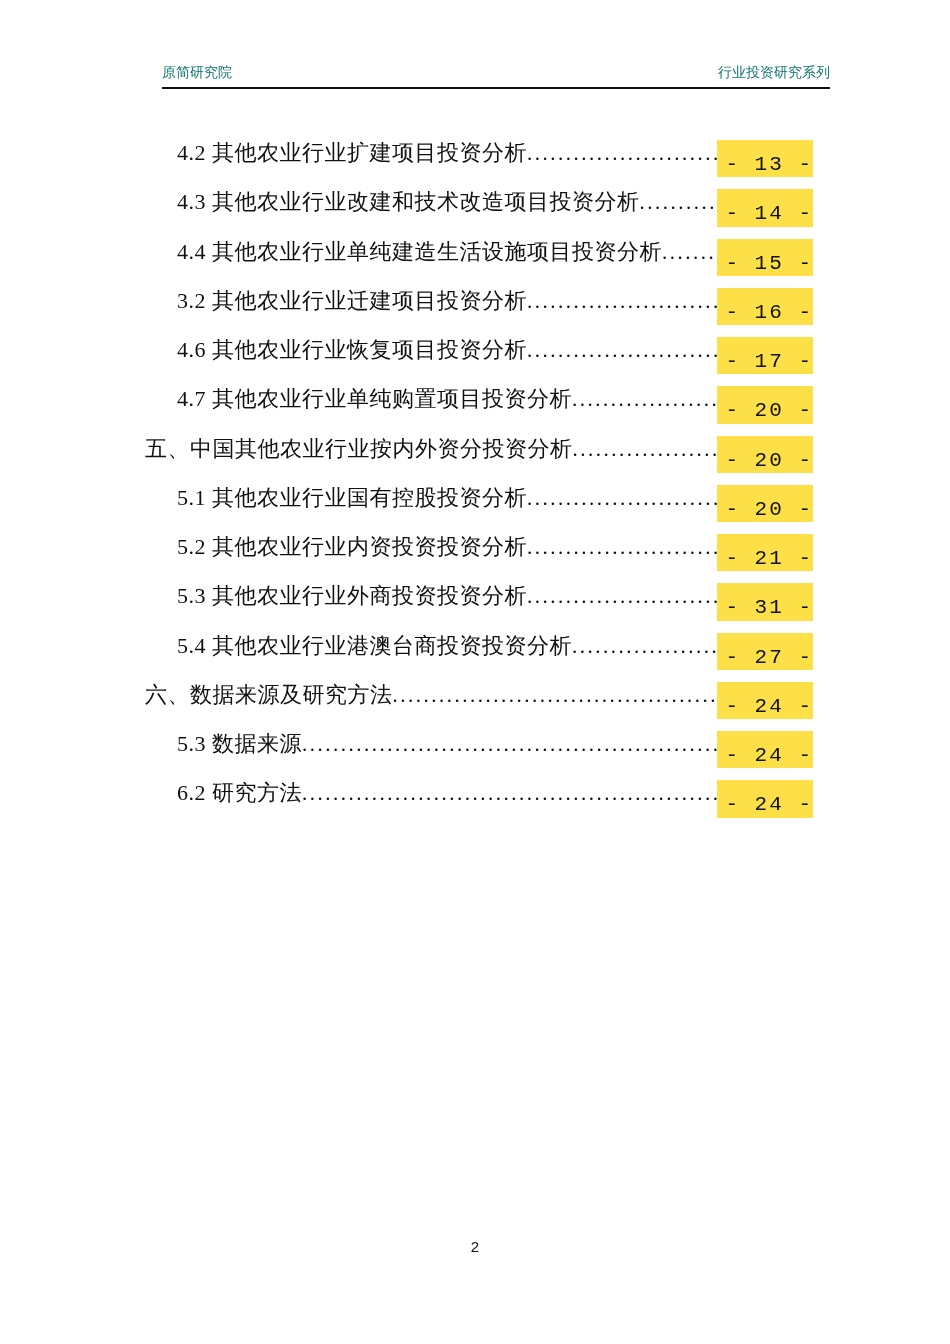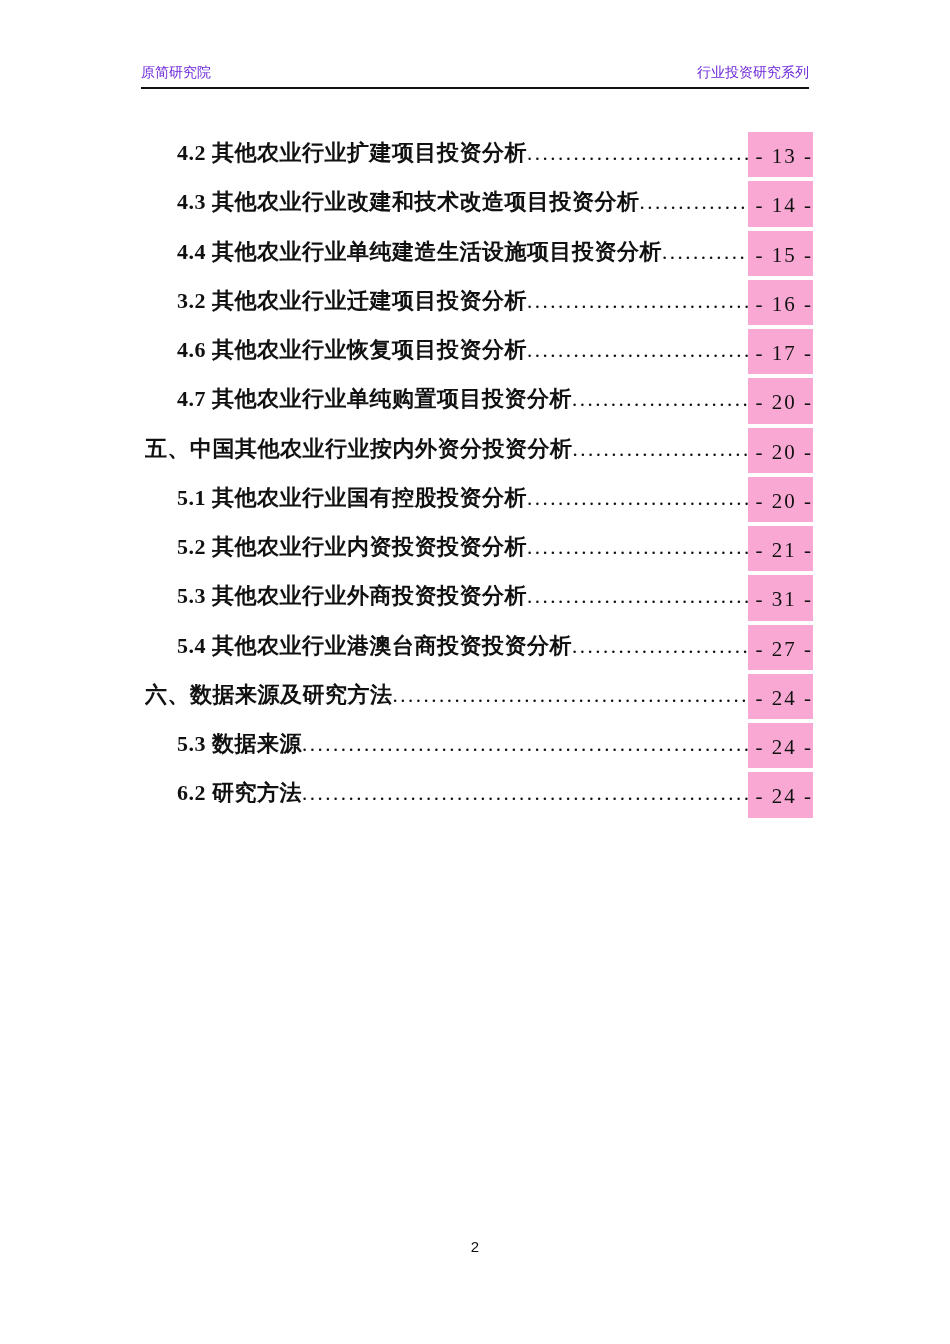--- a/index.html
+++ b/index.html
@@ -14,28 +14,28 @@
   }
   .page {
     position: absolute;
     inset: 0;
     background: #ffffff;
   }
   
   .header {
     position: absolute;
     top: 64px;
-    left: 141px;
+    left: 162px;
     width: 668px;
     display: flex;
     justify-content: space-between;
     align-items: flex-end;
     font-family: "Liberation Sans", "DejaVu Sans", sans-serif;
     font-size: 14px;
-    color: #6d28d9;
+    color: #0f766e;
     border-bottom: 2px solid #111111;
     padding-bottom: 5px;
   }
   
   .toc {
     position: absolute;
     top: 128px;
     left: 145px;
     width: 668px;
   }
@@ -43,38 +43,39 @@
     position: relative;
     height: 49.25px;
     line-height: 49.25px;
     white-space: nowrap;
     overflow: hidden;
     font-size: 22px;
   }
   .toc-row.level-2 { padding-left: 32px; }
   .toc-row.level-1 { padding-left: 0; }
   .toc-title {
-    font-weight: bold;
+    font-weight: normal;
     letter-spacing: 0.5px;
   }
   .toc-leader {
     font-size: 21px;
     letter-spacing: 2.5px;
     font-weight: normal;
   }
   .toc-page {
     position: absolute;
     right: 0;
-    top: 4px;
+    top: 12px;
     height: 100%;
-    background: #f9a8d4;
+    background: #fde047;
     padding-left: 8px;
     font-size: 21px;
     font-weight: normal;
     letter-spacing: 2px;
+    font-family: Liberation Mono, monospace;
   }
   
   .footer {
     position: absolute;
     top: 1238px;
     left: 0;
     width: 950px;
     text-align: center;
     font-family: "Liberation Sans", "DejaVu Sans", sans-serif;
     font-size: 15px;

